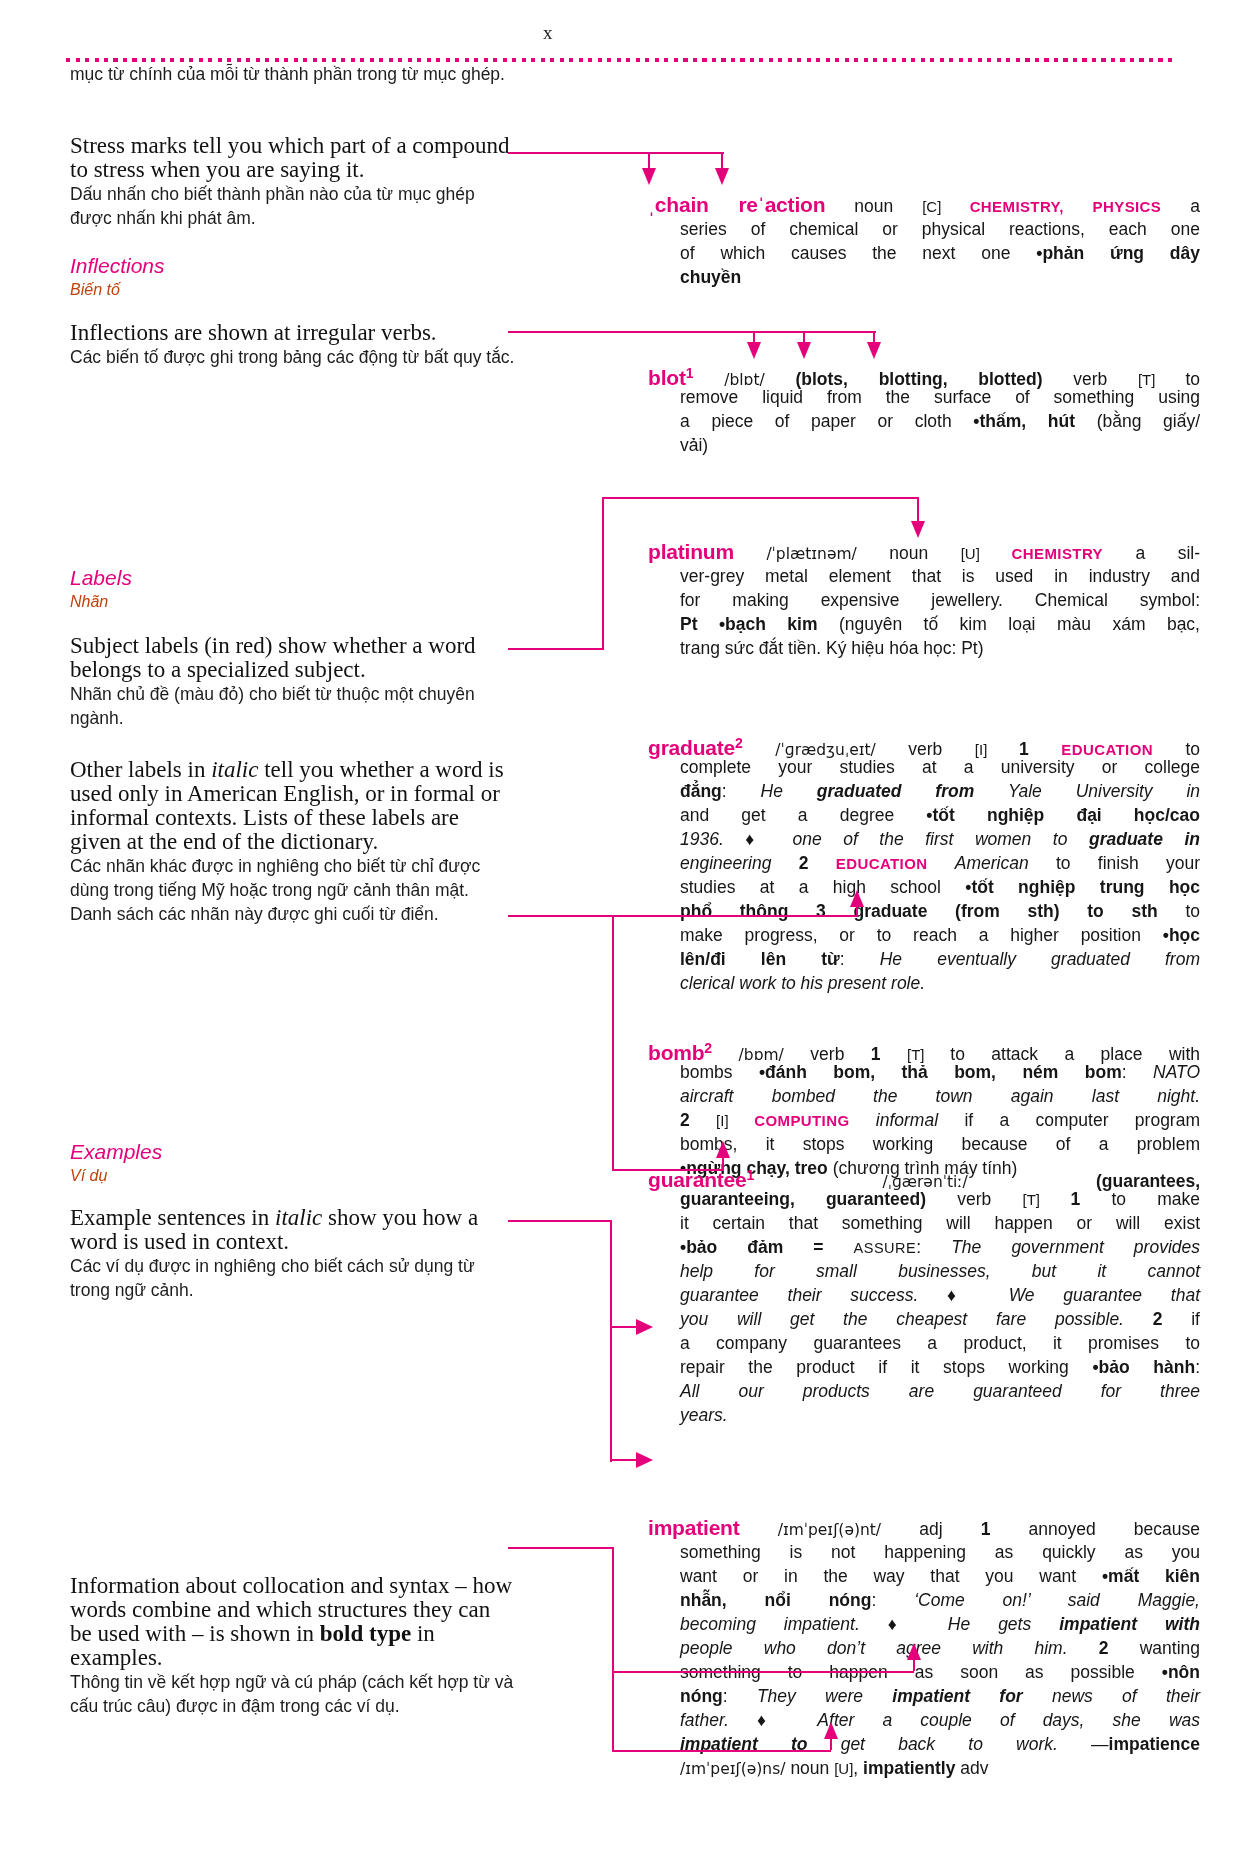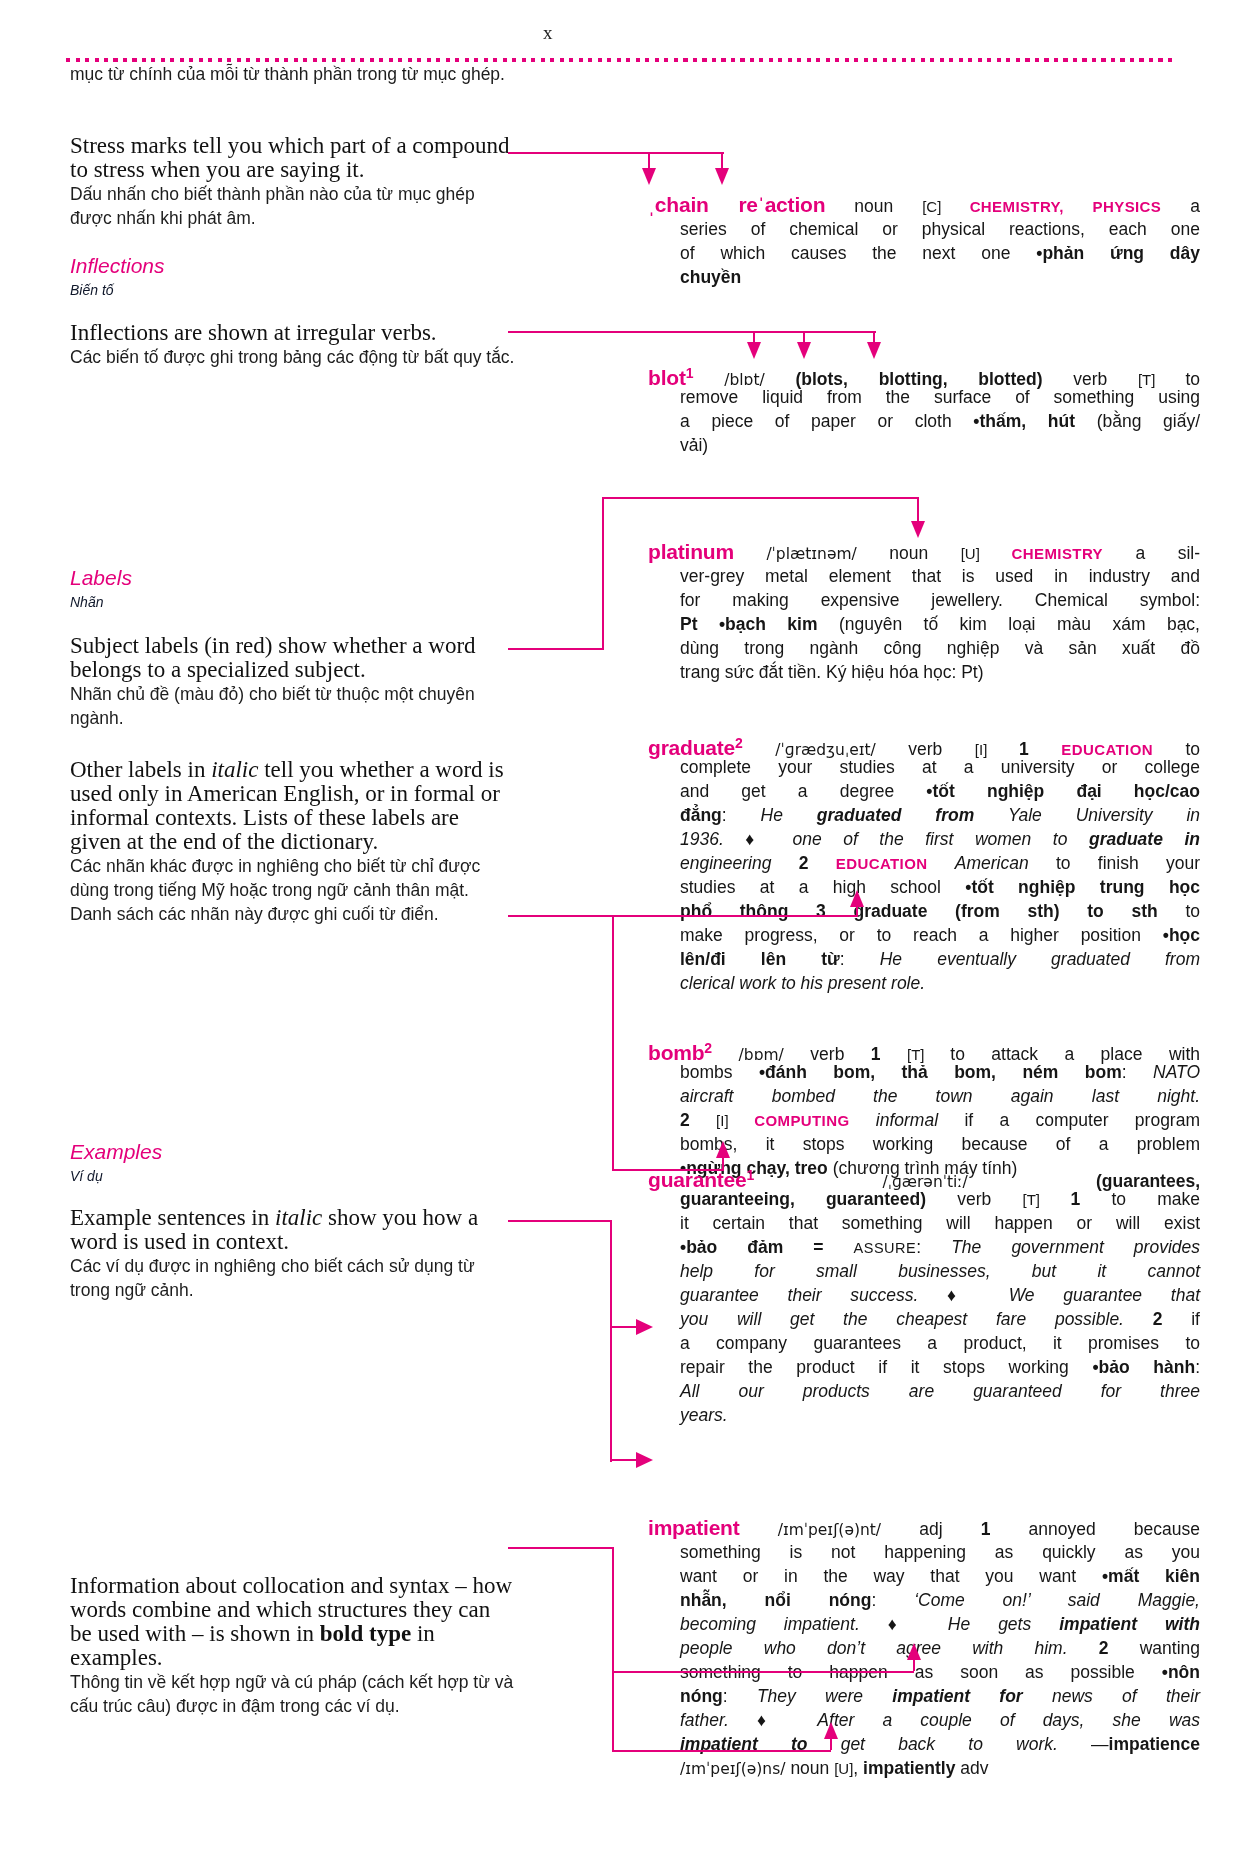--- a/index.html
+++ b/index.html
@@ -16,21 +16,21 @@
 
   
   .lblock { left:70px; width:445px; }
   .en-serif { font-family:"Liberation Serif","DejaVu Serif",serif; font-size:23px;
               line-height:24px; color:#111; }
   .vi-sans  { font-family:"Liberation Sans","DejaVu Sans",sans-serif; font-size:17.5px;
               line-height:24px; color:#1d1d1d; }
   .lhead { font-family:Liberation Sans, sans-serif; font-style:italic;
            font-size:21px; line-height:24px; color:var(--pink); }
   .lsub  { font-family:"Liberation Sans","DejaVu Sans",sans-serif; font-style:italic;
-           font-size:14px; line-height:24px; color:#0f172a; }
+           font-size:16px; line-height:24px; color:#c2410c; }
 
   
   .entry { left:648px; width:552px; font-size:17.5px; line-height:24px; color:var(--ink); }
   .eline { height:24px; text-align:justify; text-align-last:justify; }
   .eline.ind { margin-left:32px; }
   .eline.nj { text-align:left; text-align-last:left; }
 
   .s-hw   { color:var(--pink); font-weight:bold; font-size:21px; letter-spacing:-0.2px; }
   .s-sup  { color:var(--pink); font-weight:bold; font-size:14px; vertical-align:7px; }
   .s-phon { font-family:"DejaVu Sans",sans-serif; font-size:15.5px; }
@@ -116,28 +116,27 @@
     <div class="eline"><span class="s-hw">blot</span><span class="s-sup">1</span><span class="s-pl"> </span><span class="s-phon">/blɒt/ </span><span class="s-b">(blots, blotting, blotted) </span><span class="s-pl">verb </span><span class="s-gram">[T] </span><span class="s-pl">to</span></div>
     <div class="eline ind"><span class="s-pl">remove liquid from the surface of something using</span></div>
     <div class="eline ind"><span class="s-pl">a piece of paper or cloth </span><span class="s-b">•thấm, hút </span><span class="s-pl">(bằng giấy/</span></div>
     <div class="eline ind nj"><span class="s-pl">vải)</span></div>
   </div>
 <div class="abs entry" style="top:540px;">
     <div class="eline"><span class="s-hw">platinum</span><span class="s-pl">  </span><span class="s-phon">/ˈplætɪnəm/ </span><span class="s-pl">noun </span><span class="s-gram">[U] </span><span class="s-lab">CHEMISTRY</span><span class="s-pl"> a sil-</span></div>
     <div class="eline ind"><span class="s-pl">ver-grey metal element that is used in industry and</span></div>
     <div class="eline ind"><span class="s-pl">for making expensive jewellery. Chemical symbol:</span></div>
     <div class="eline ind"><span class="s-b">Pt •bạch kim </span><span class="s-pl">(nguyên tố kim loại màu xám bạc,</span></div>
-    <div class="eline ind"><span class="s-pl">dùng trong ngành công nghiệp và sản xuất đồ</span></div>
     <div class="eline ind nj"><span class="s-pl">trang sức đắt tiền. Ký hiệu hóa học: Pt)</span></div>
   </div>
 <div class="abs entry" style="top:731px;">
     <div class="eline"><span class="s-hw">graduate</span><span class="s-sup">2</span><span class="s-pl"> </span><span class="s-phon">/ˈɡrædʒuˌeɪt/ </span><span class="s-pl">verb </span><span class="s-gram">[I] </span><span class="s-num">1 </span><span class="s-lab">EDUCATION</span><span class="s-pl"> to</span></div>
     <div class="eline ind"><span class="s-pl">complete your studies at a university or college</span></div>
+    <div class="eline ind"><span class="s-b">đẳng</span><span class="s-pl">: </span><span class="s-i">He </span><span class="s-bi">graduated from </span><span class="s-i">Yale University in</span></div>
     <div class="eline ind"><span class="s-pl">and get a degree </span><span class="s-b">•tốt nghiệp đại học/cao</span></div>
-    <div class="eline ind"><span class="s-b">đẳng</span><span class="s-pl">: </span><span class="s-i">He </span><span class="s-bi">graduated from </span><span class="s-i">Yale University in</span></div>
     <div class="eline ind"><span class="s-i">1936. </span><span class="s-pl">♦ </span><span class="s-i">one of the first women to </span><span class="s-bi">graduate in</span></div>
     <div class="eline ind"><span class="s-i">engineering </span><span class="s-num">2 </span><span class="s-lab">EDUCATION</span><span class="s-pl"> </span><span class="s-i">American</span><span class="s-pl"> to finish your</span></div>
     <div class="eline ind"><span class="s-pl">studies at a high school </span><span class="s-b">•tốt nghiệp trung học</span></div>
     <div class="eline ind"><span class="s-b">phổ thông </span><span class="s-num">3 </span><span class="s-b">graduate (from sth) to sth </span><span class="s-pl">to</span></div>
     <div class="eline ind"><span class="s-pl">make progress, or to reach a higher position </span><span class="s-b">•học</span></div>
     <div class="eline ind"><span class="s-b">lên/đi lên từ</span><span class="s-pl">: </span><span class="s-i">He eventually graduated from</span></div>
     <div class="eline ind nj"><span class="s-i">clerical work to his present role.</span></div>
   </div>
 <div class="abs entry" style="top:1036px;">
     <div class="eline"><span class="s-hw">bomb</span><span class="s-sup">2</span><span class="s-pl"> </span><span class="s-phon">/bɒm/ </span><span class="s-pl">verb </span><span class="s-num">1 </span><span class="s-gram">[T] </span><span class="s-pl">to attack a place with</span></div>

